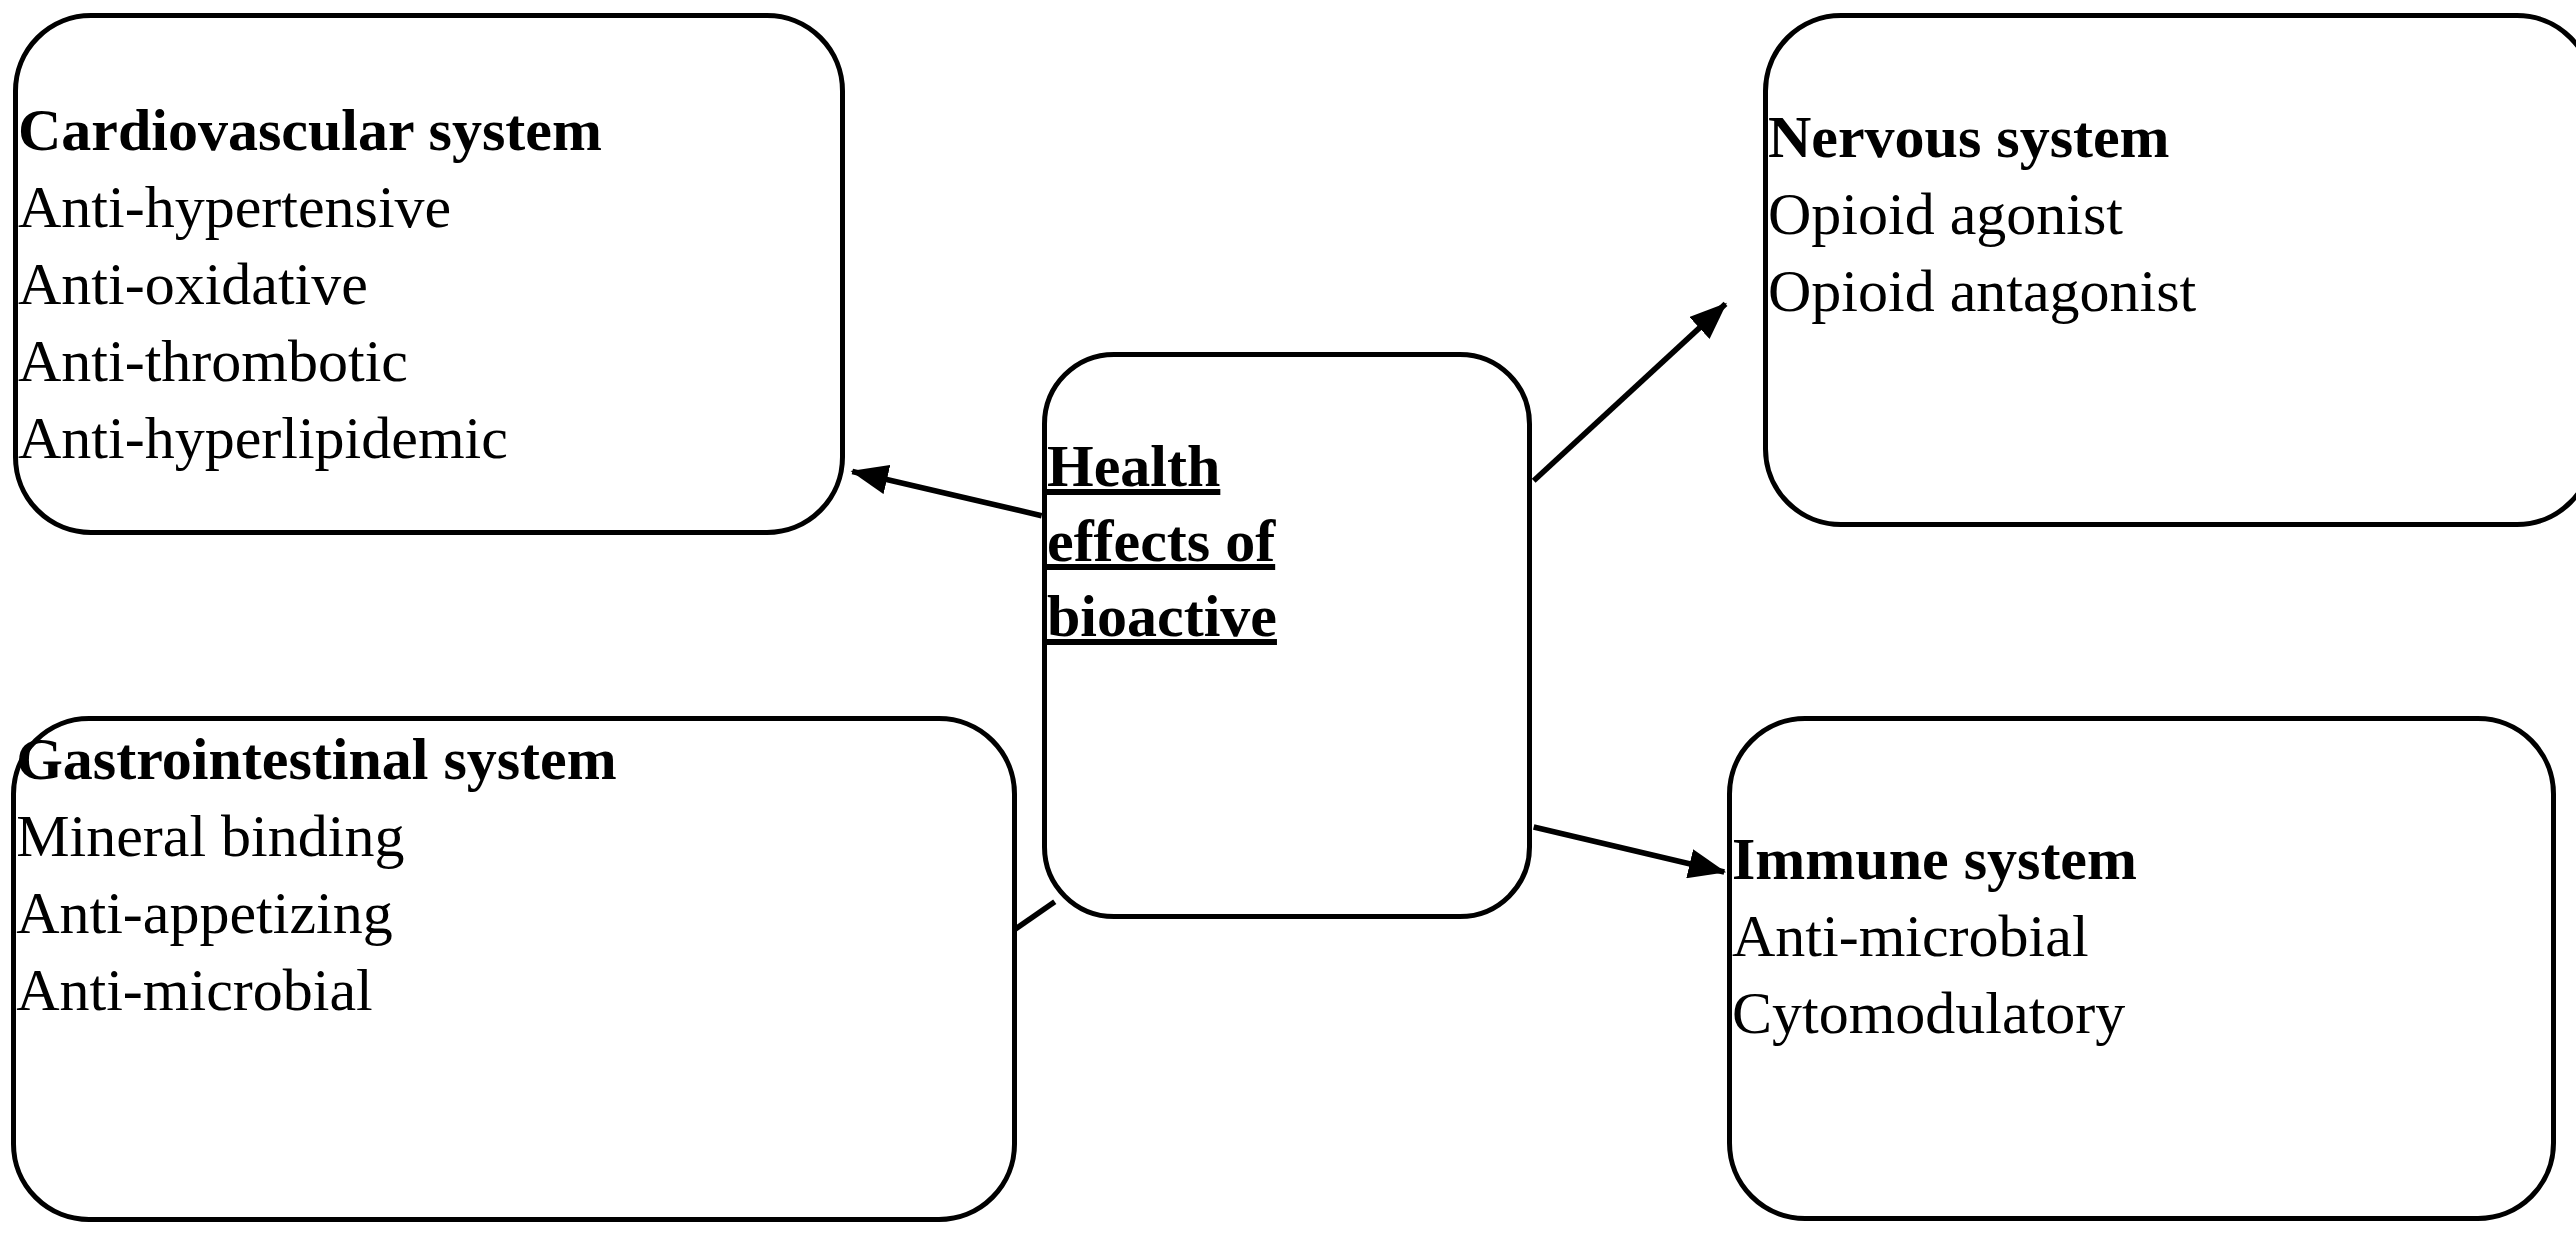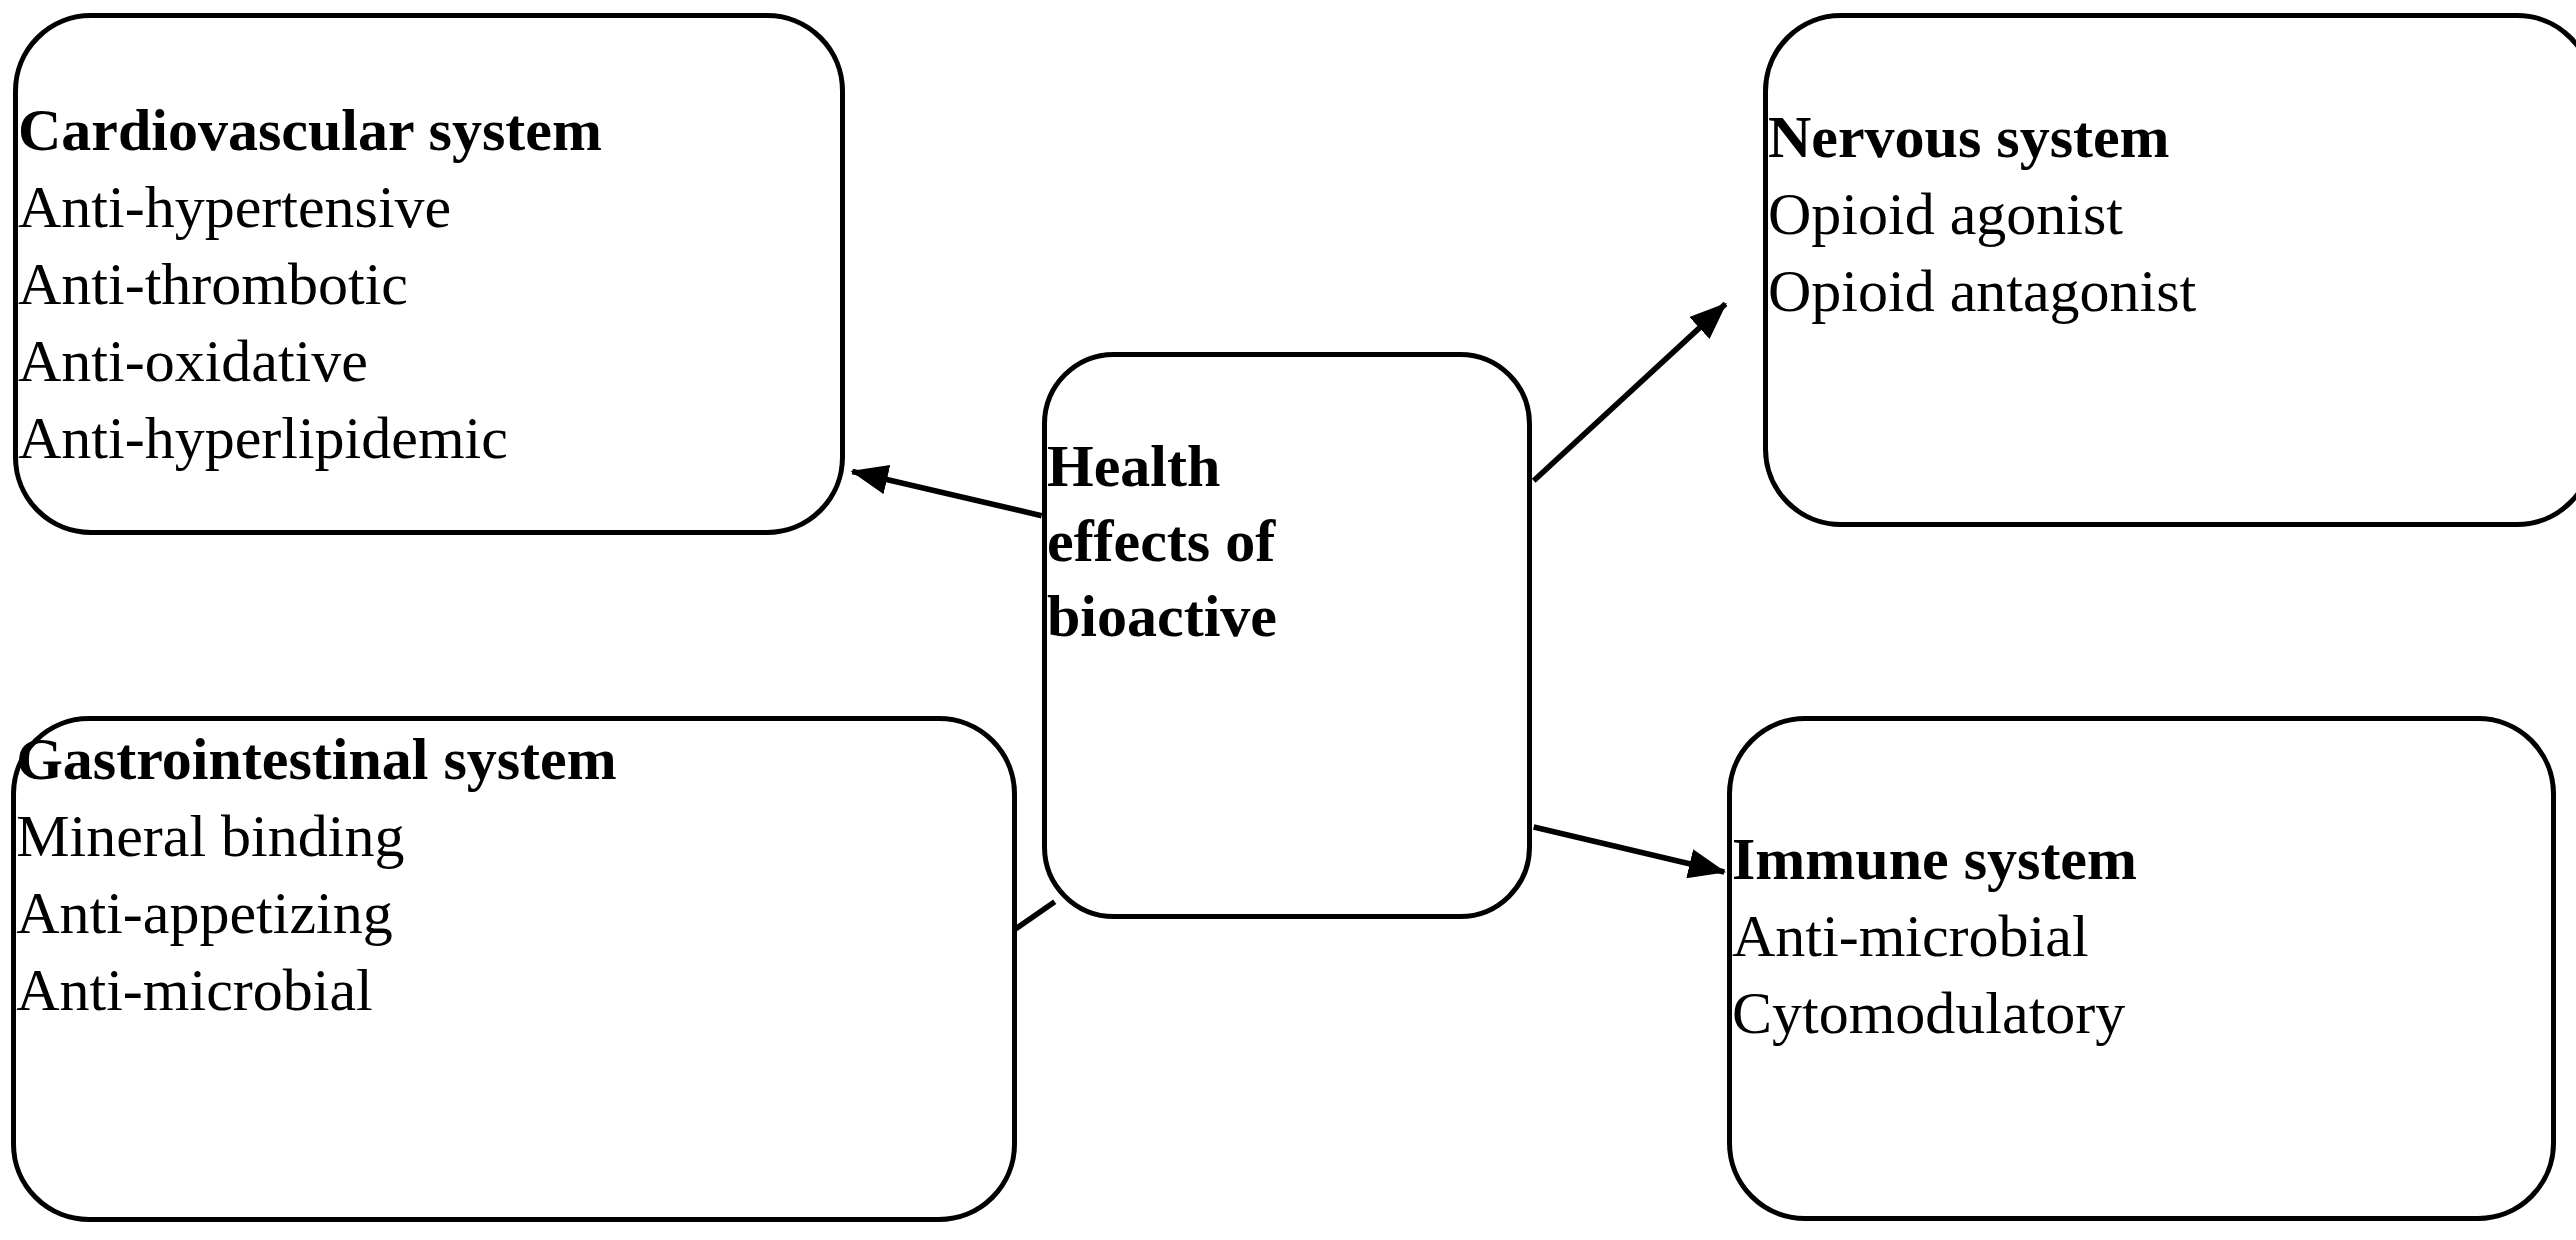--- a/index.html
+++ b/index.html
@@ -34,21 +34,21 @@
   .node .line {
     font-size: 60px;
     line-height: 77px;
     white-space: nowrap;
   }
   #box-cardiovascular { left: 13px;   top: 12.5px;   width: 832px; height: 522px; padding-top: 74px; }
   #box-nervous        { left: 1727px; top: 12.5px;   width: 832px; height: 514px; padding-top: 81px; margin-left: 36px; }
   #box-gastro         { left: 11.2px;   top: 716px; width: 1006px; height: 506px; }
   #box-immune         { left: 1727px; top: 716px; width: 829px; height: 505px; padding-top: 100px; }
   #box-center         { left: 1042px; top: 352px;  width: 490px;  height: 567px; padding-top: 72px; border-radius: 72px; }
-  #box-center .line   { line-height: 75px; }
+  #box-center .line   { line-height: 75px; text-decoration: underline; }
   #arrow-layer {
     position: absolute;
     left: 0; top: 0;
     pointer-events: none;
   }
   #arrow-layer line {
     stroke: #000000;
     stroke-width: 9;
   }
 </style>
@@ -73,22 +73,22 @@
       <line x1="1693" y1="1448" x2="1366" y2="1674" marker-end="url(#ah)"></line>
     </g>
     <g>
       <line x1="2462" y1="1328" x2="2768" y2="1400" marker-end="url(#ah)"></line>
     </g>
   </svg>
 
   <div class="node" id="box-cardiovascular">
     <div class="line title">Cardiovascular system</div>
     <div class="line">Anti-hypertensive</div>
+    <div class="line">Anti-oxidative</div>
     <div class="line">Anti-thrombotic</div>
-    <div class="line">Anti-oxidative</div>
     <div class="line">Anti-hyperlipidemic</div>
   </div>
 
   <div class="node" id="box-nervous">
     <div class="line title">Nervous system</div>
     <div class="line">Opioid agonist</div>
     <div class="line">Opioid antagonist</div>
   </div>
 
   <div class="node" id="box-gastro">

